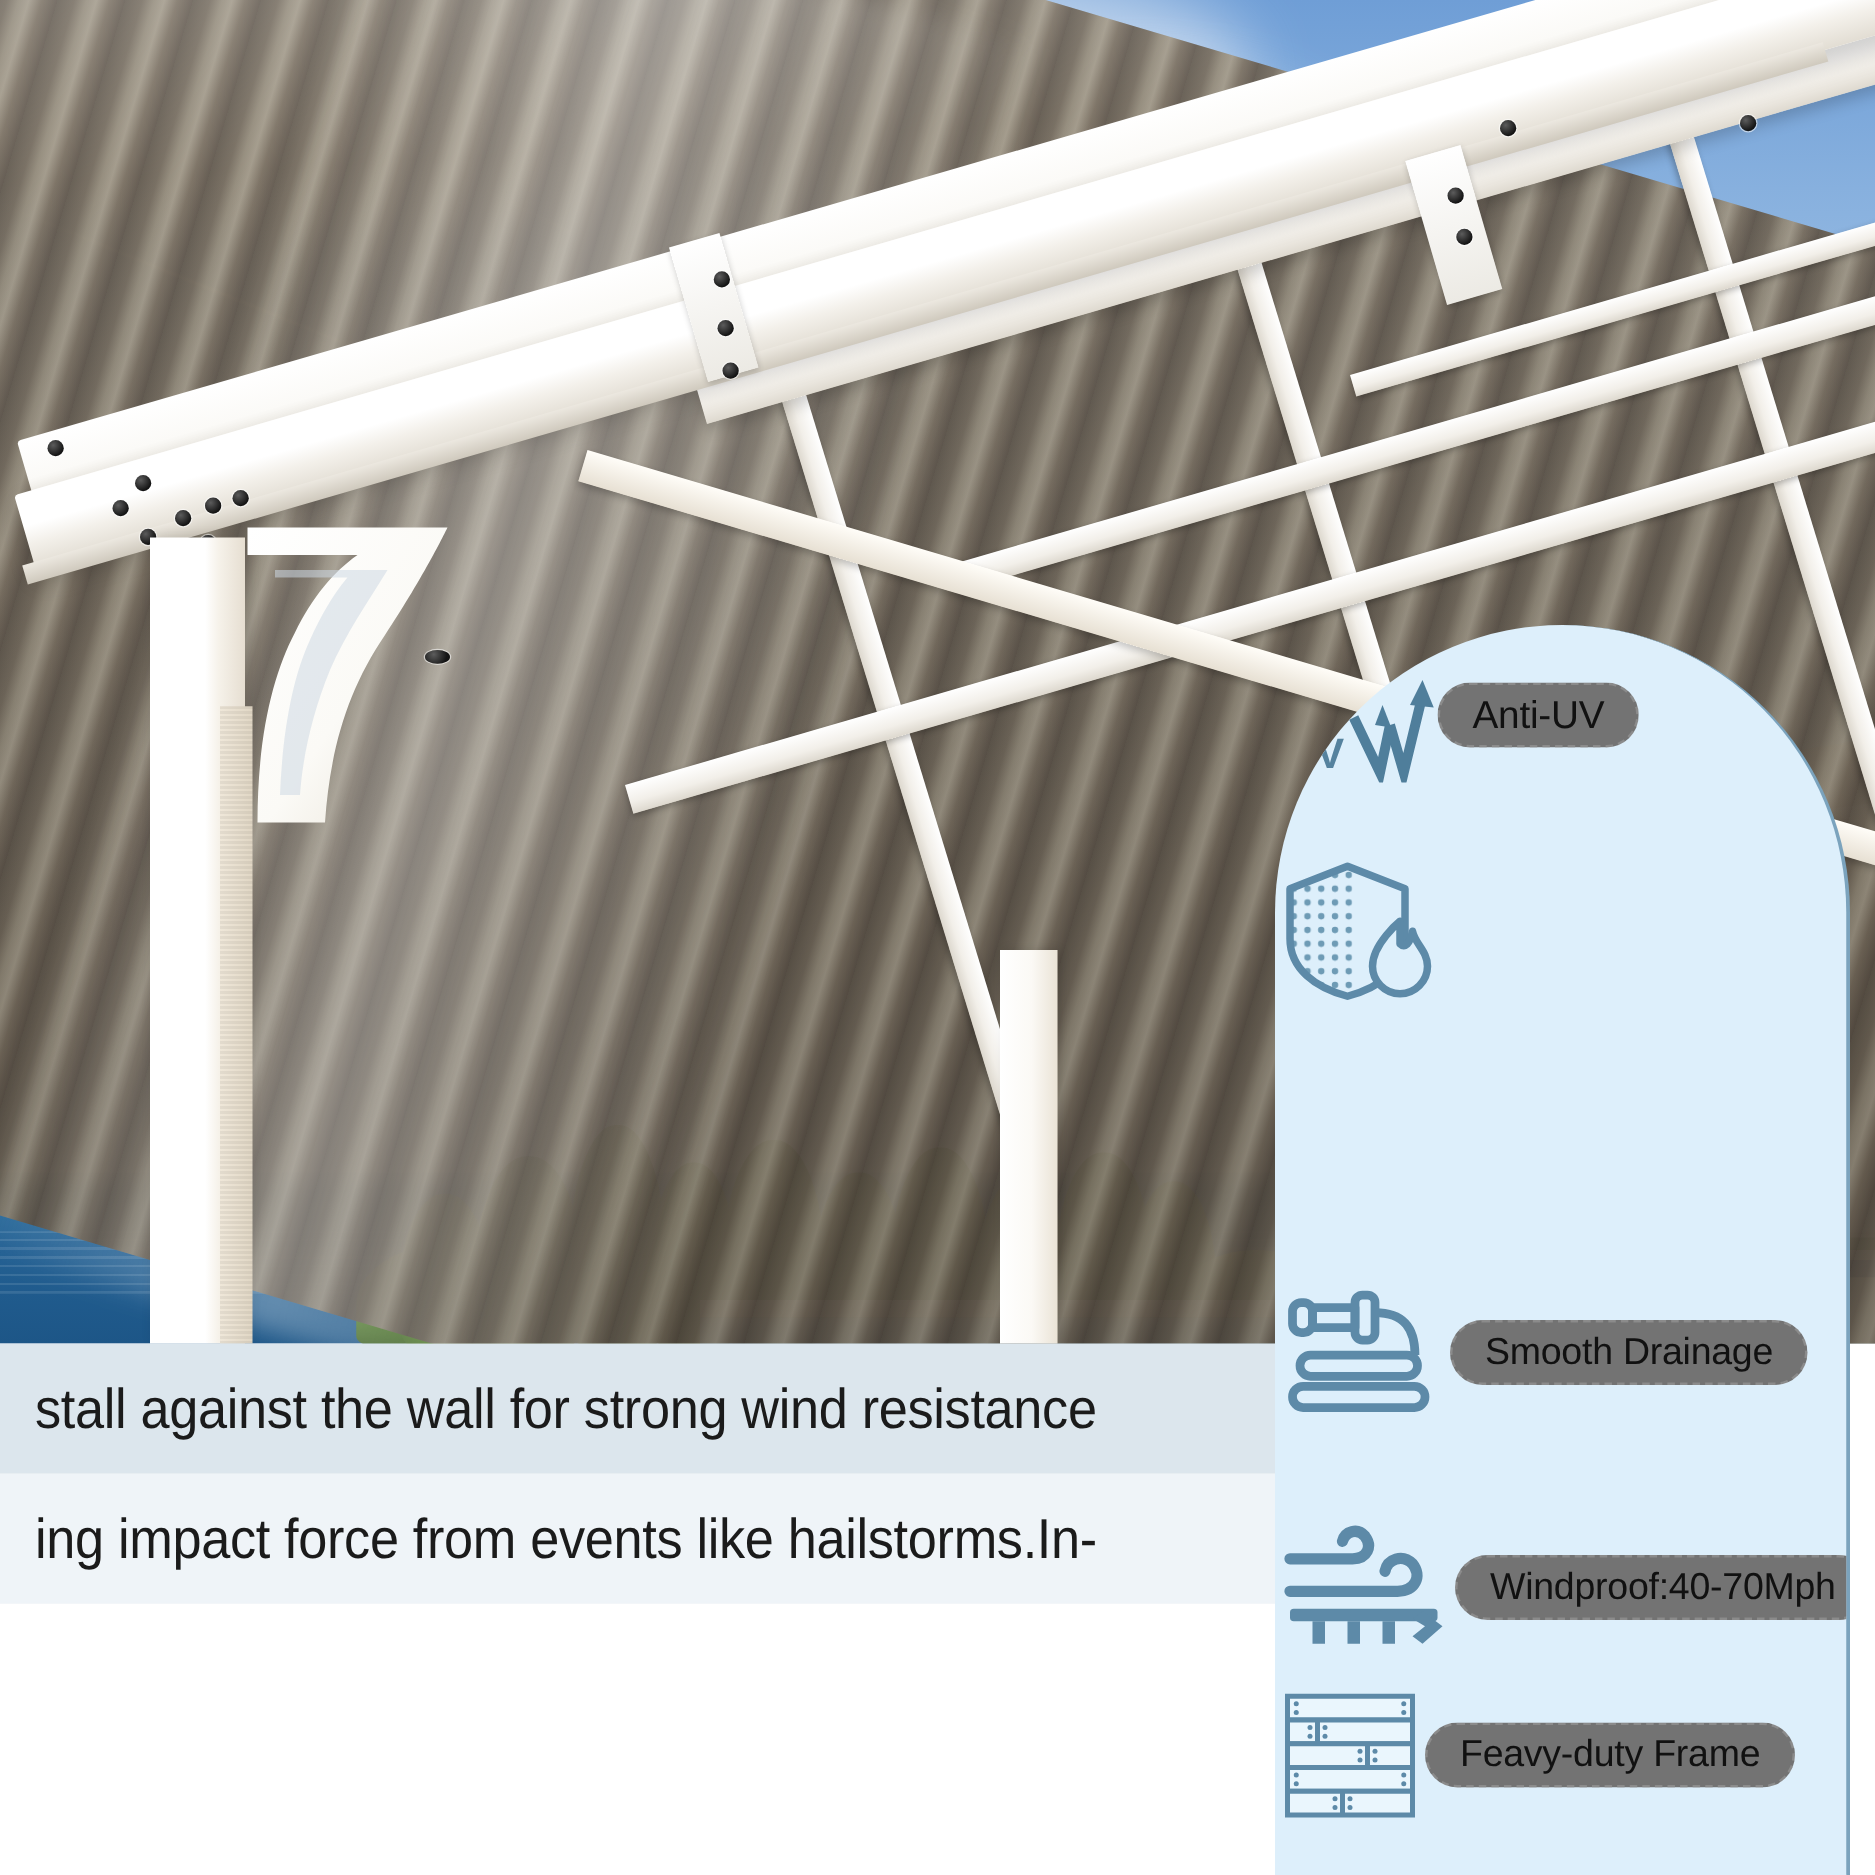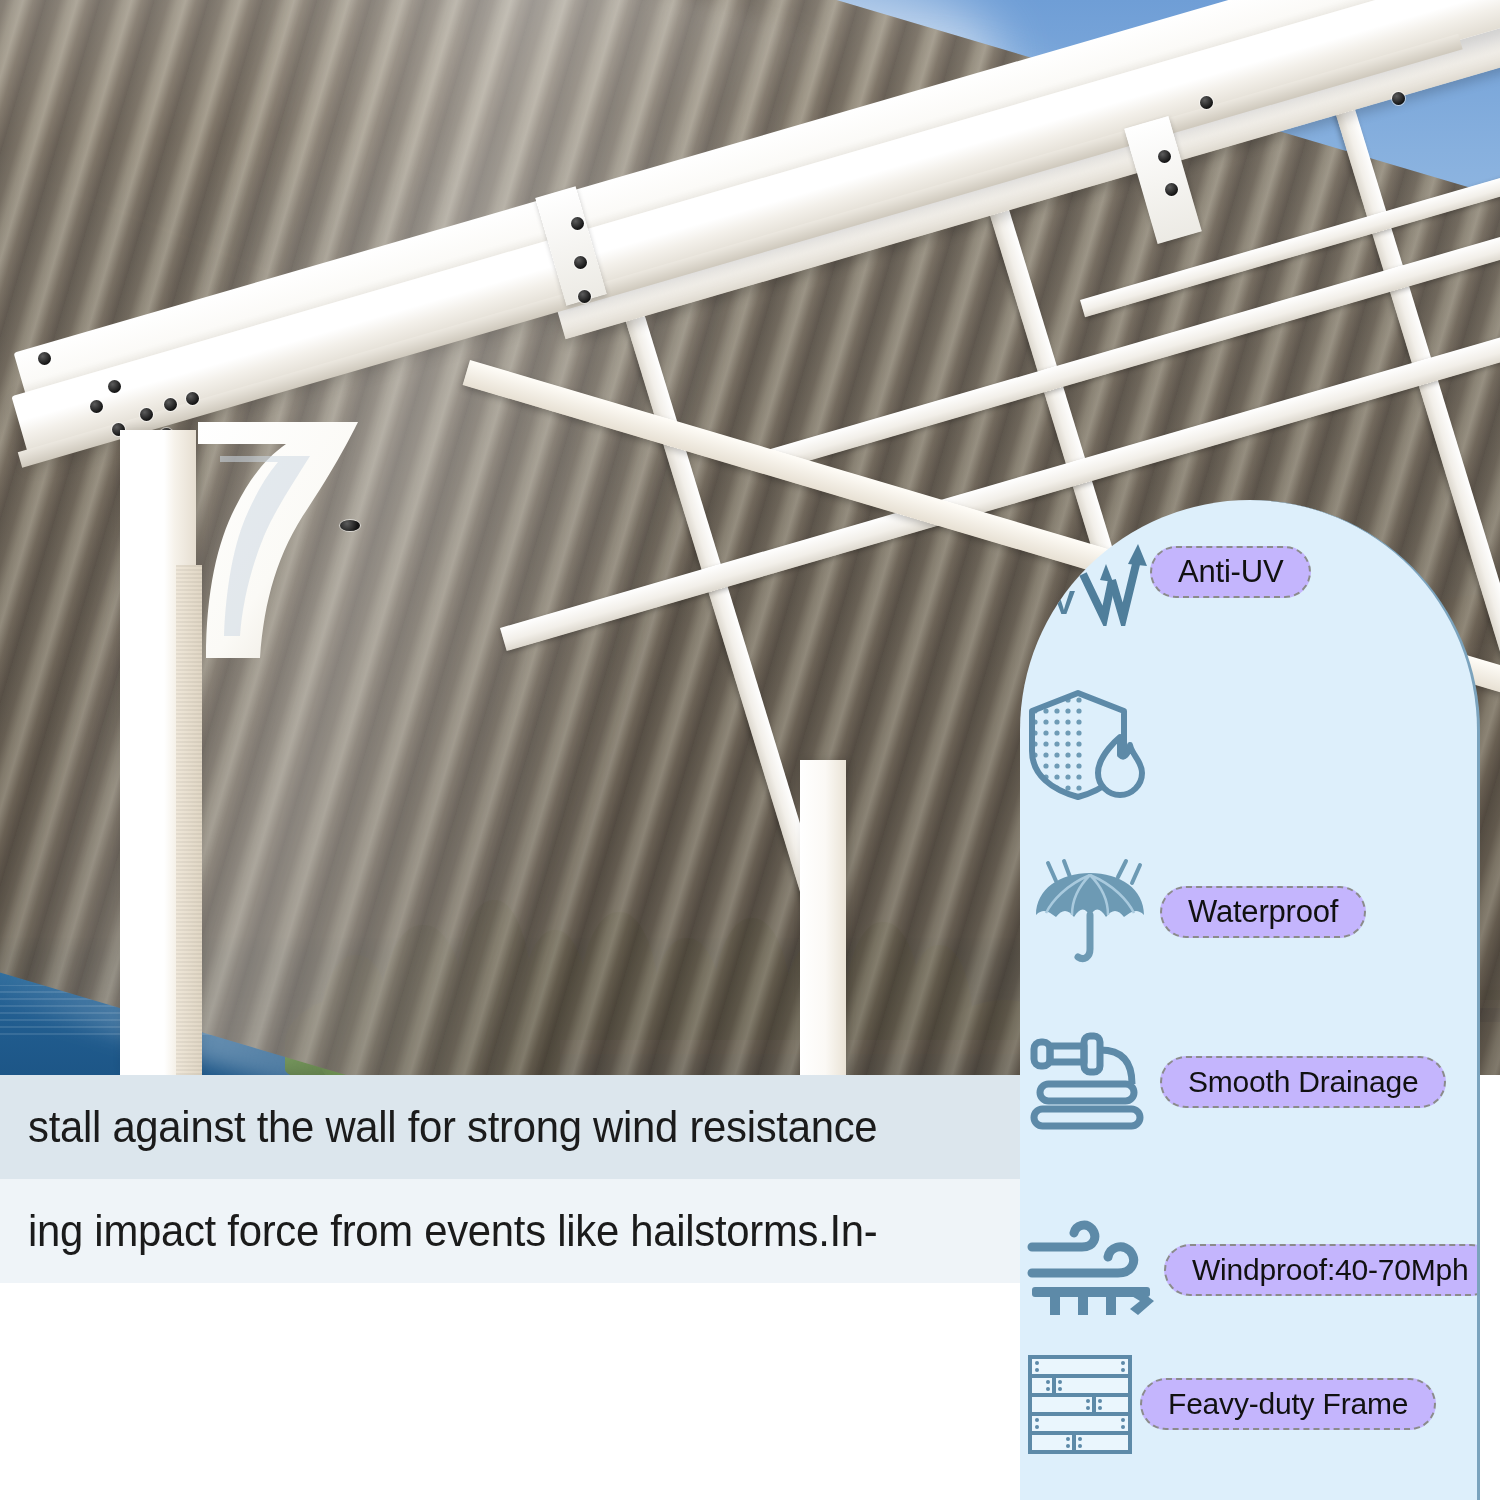--- a/index.html
+++ b/index.html
@@ -234,21 +234,21 @@
   .panel {
     position:absolute; left:1020px; top:500px; width:460px; height:1000px;
     background:#ddeffb;
     border-radius:230px 230px 0 0;
     border-right:3px solid #7ba3bd;
     overflow:hidden;
   }
   .feature { position:absolute; left:0; width:460px; display:flex; flex-direction:row; align-items:center; }
   .ficon { height:108px; display:flex; align-items:center; justify-content:center; }
   .pill {
-    background:#c4b5fd;
+    background:#737373;
     border:2px dashed #8b8b8b;
     border-radius:40px;
     height:52px; padding:0 26px;
     display:flex; align-items:center; justify-content:center;
   }
   .pill span {
     font-family:"Liberation Sans", sans-serif;
     font-size:31px; color:#111; white-space:nowrap; letter-spacing:-.2px;
   }
   .pill.wide span { font-size:30px; }
@@ -426,43 +426,20 @@
           </defs>
           <g clip-path="url(#shclip)">
             <rect x="10" y="6" width="52" height="110" fill="url(#dots)"></rect>
           </g>
           <path d="M58,8 L104,26 L104,66 C104,90 84,105 58,112 C32,105 12,90 12,66 L12,26 Z" fill="none" stroke="#5d8aa8" stroke-width="6" stroke-linejoin="round"></path>
           <path d="M100,52 C100,52 78,70 78,88 C78,100 88,110 100,110 C112,110 122,100 122,88 C122,76 112,70 110,60 C108,70 104,74 100,70 C100,62 100,52 100,52 Z" fill="#ddeffb" stroke="#5d8aa8" stroke-width="6" stroke-linejoin="round"></path>
         </svg>
       </div>
     </div>
 
-    <div class="feature" style="top:358px;">
-      <div class="ficon">
-        <svg width="140" height="110" viewBox="0 0 140 110">
-          <g stroke="#6d9ab4" stroke-width="4" stroke-linecap="round">
-            <line x1="28" y1="6" x2="36" y2="24"></line>
-            <line x1="44" y1="4" x2="50" y2="20"></line>
-            <line x1="98" y1="20" x2="106" y2="4"></line>
-            <line x1="112" y1="26" x2="120" y2="8"></line>
-          </g>
-          <path d="M16,58 C16,32 40,16 70,16 C100,16 124,32 124,58 C116,50 110,56 104,60 C98,52 92,52 86,60 C80,50 74,50 70,60 C66,50 60,50 54,60 C48,52 42,52 36,60 C30,56 24,50 16,58 Z" fill="#6d9ab4"></path>
-          <g stroke="#a9cade" stroke-width="2.5" fill="none">
-            <path d="M70,18 C58,30 52,44 52,58"></path>
-            <path d="M70,18 C82,30 88,44 88,58"></path>
-            <path d="M70,18 C46,28 32,44 26,56"></path>
-            <path d="M70,18 C94,28 108,44 114,56"></path>
-          </g>
-          <path d="M70,58 L70,92 C70,100 64,104 58,100" fill="none" stroke="#6d9ab4" stroke-width="7" stroke-linecap="round"></path>
-        </svg>
-      </div>
-      <div class="pill">
-        <span>Waterproof</span>
-      </div>
-    </div>
 
     <div class="feature" style="top:528px;text-align:right;">
       <div class="ficon">
         <svg width="140" height="104" viewBox="0 0 140 104">
           <g fill="none" stroke="#5d8aa8" stroke-width="7" stroke-linejoin="round">
             <rect x="14" y="12" width="16" height="24" rx="7"></rect>
             <rect x="30" y="16" width="34" height="16"></rect>
             <rect x="64" y="6" width="16" height="36" rx="6"></rect>
             <path d="M80,20 C104,20 112,34 112,54"></path>
             <rect x="20" y="54" width="94" height="17" rx="8.5"></rect>

